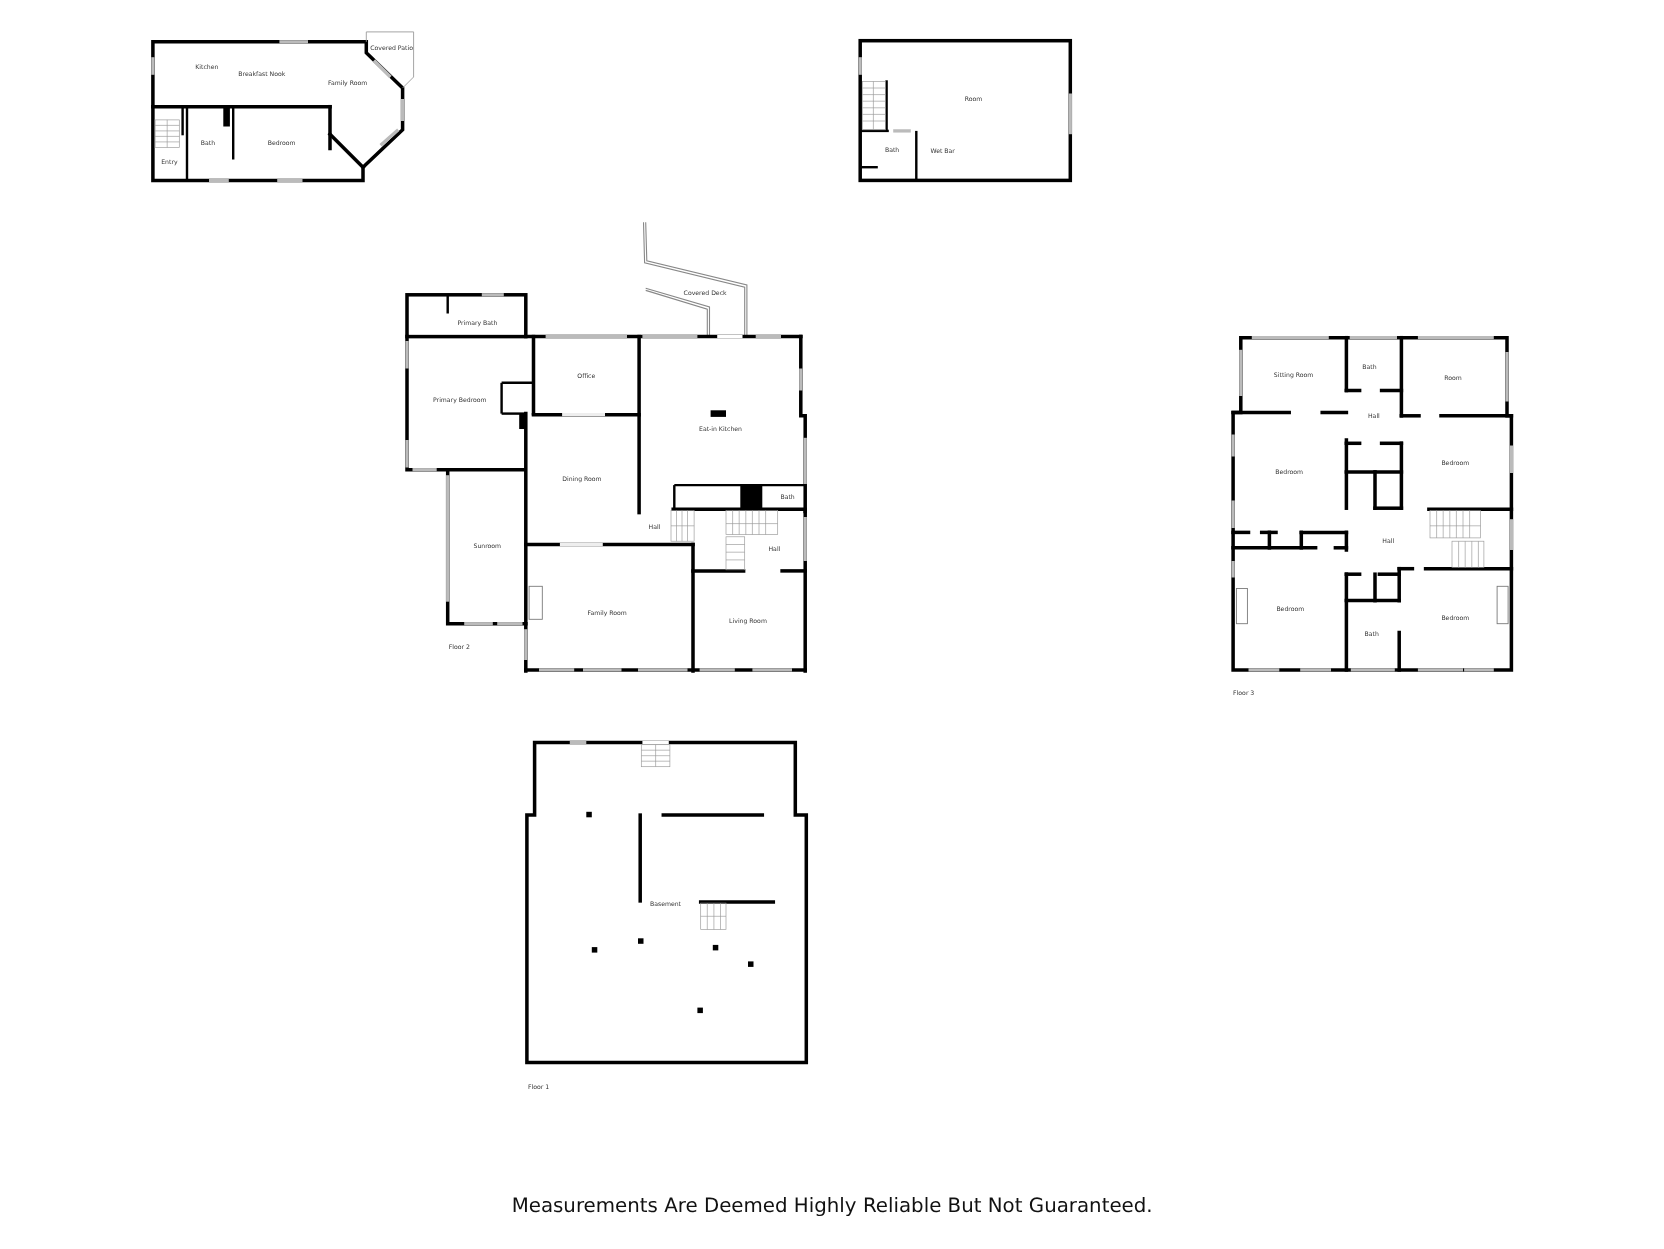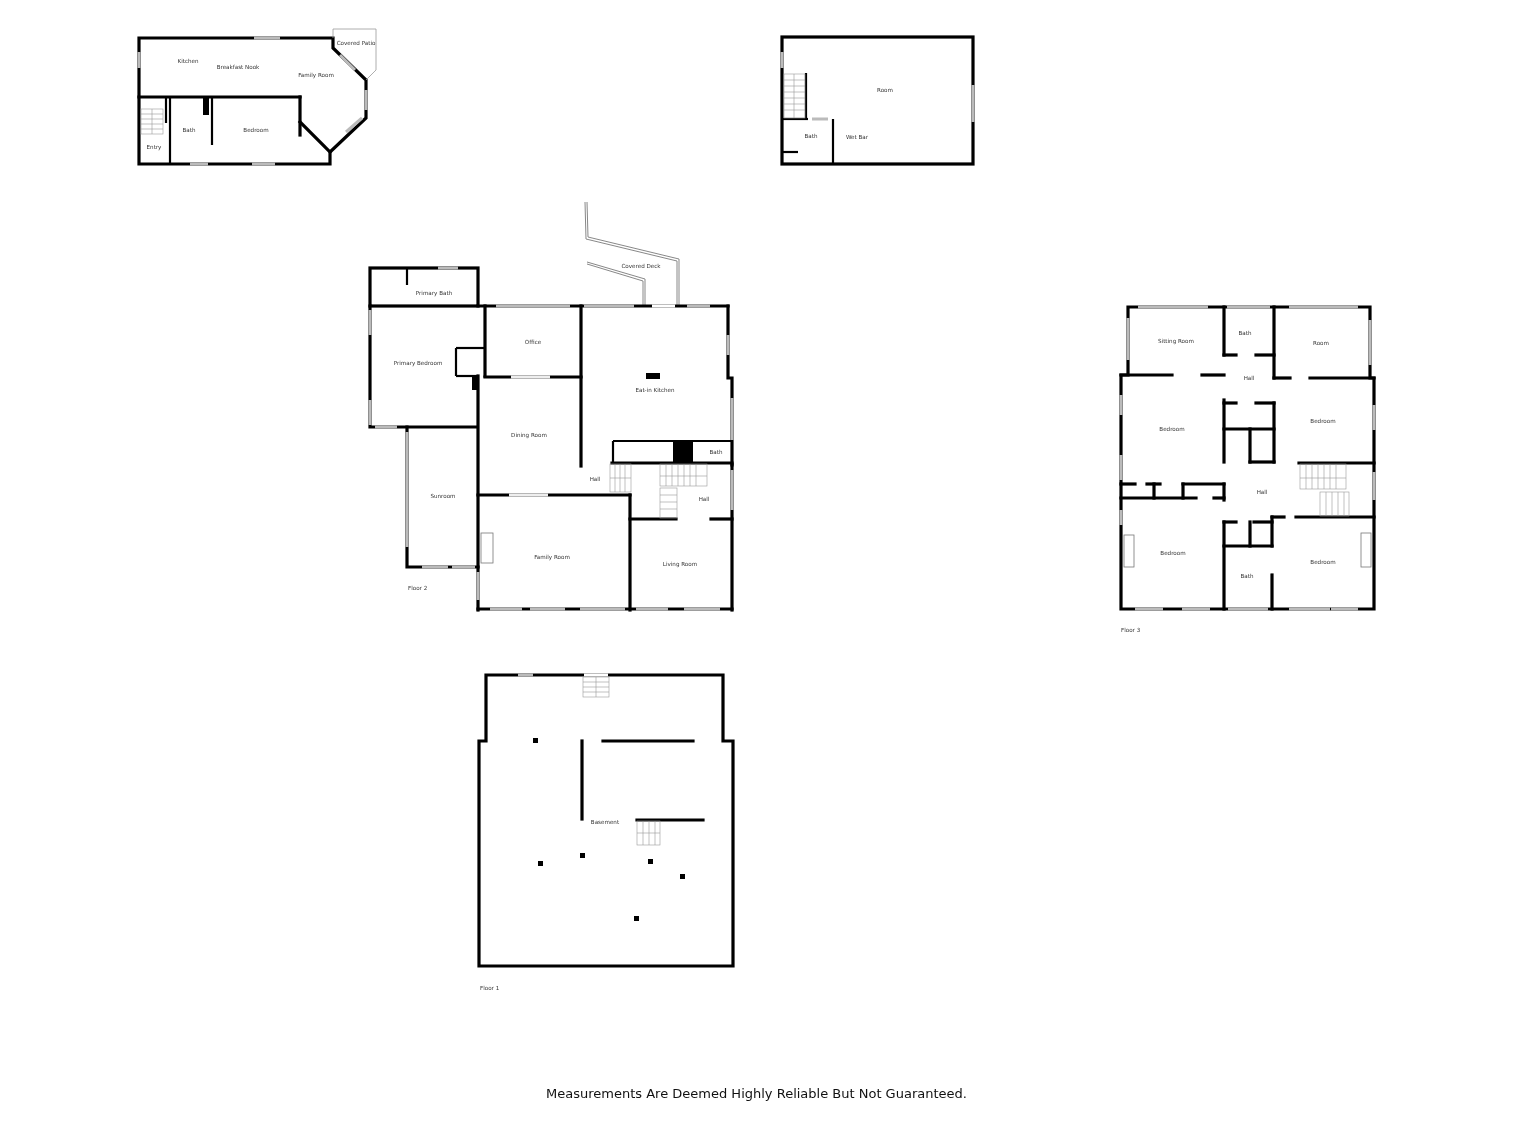--- a/index.html
+++ b/index.html
@@ -10,21 +10,21 @@
   .flabel { font-family:"DejaVu Sans", sans-serif; font-size:5.6px; fill:#333; }
   .wall { stroke:#000; stroke-width:3.2; fill:none; stroke-linecap:square; }
   .twall { stroke:#000; stroke-width:2.2; fill:none; }
   .win { stroke:#bbb; stroke-width:3; fill:none; }
   .winin { stroke:#fff; stroke-width:1; fill:none; }
   .thin { stroke:#000; stroke-width:0.8; fill:none; }
   .deck { stroke:#888; stroke-width:1; fill:none; }
   .stair { stroke:#999; stroke-width:0.6; fill:none; }
   .blk { fill:#000; }
   #footer { position:absolute; left:0; width:1513px; top:1086px; text-align:center;
-            font-family:"DejaVu Sans", sans-serif; font-size:13px; color:#111; }
+            font-family:"DejaVu Sans", sans-serif; font-size:18px; color:#111; }
 </style>
 </head>
 <body>
 
 <svg id="plan" width="1513" height="1135" viewBox="0 0 1513 1135" xmlns="http://www.w3.org/2000/svg">
 
   <g>
 
     <polyline class="wall" points="330,38 139,38 139,164 330,164 330,152 366,118 366,80 333,48 333,38"></polyline>
 

